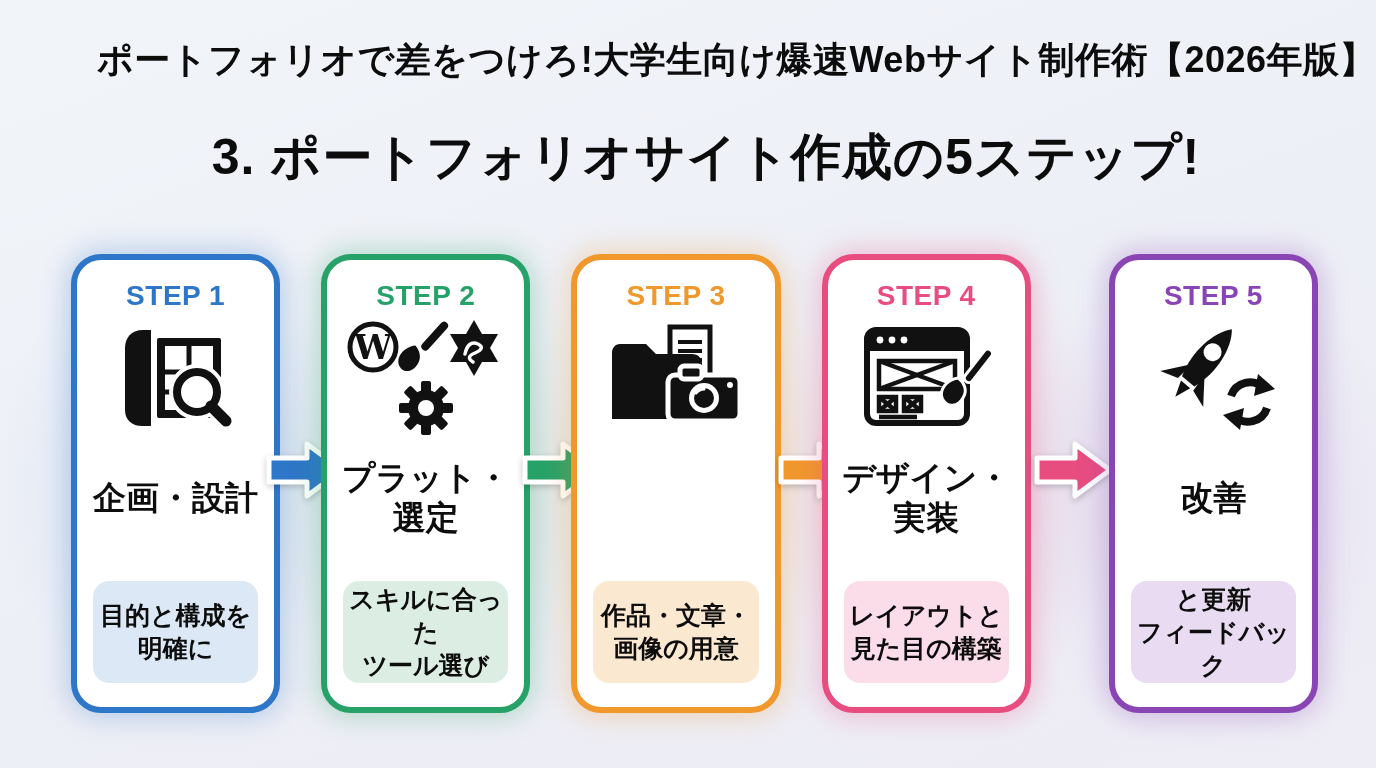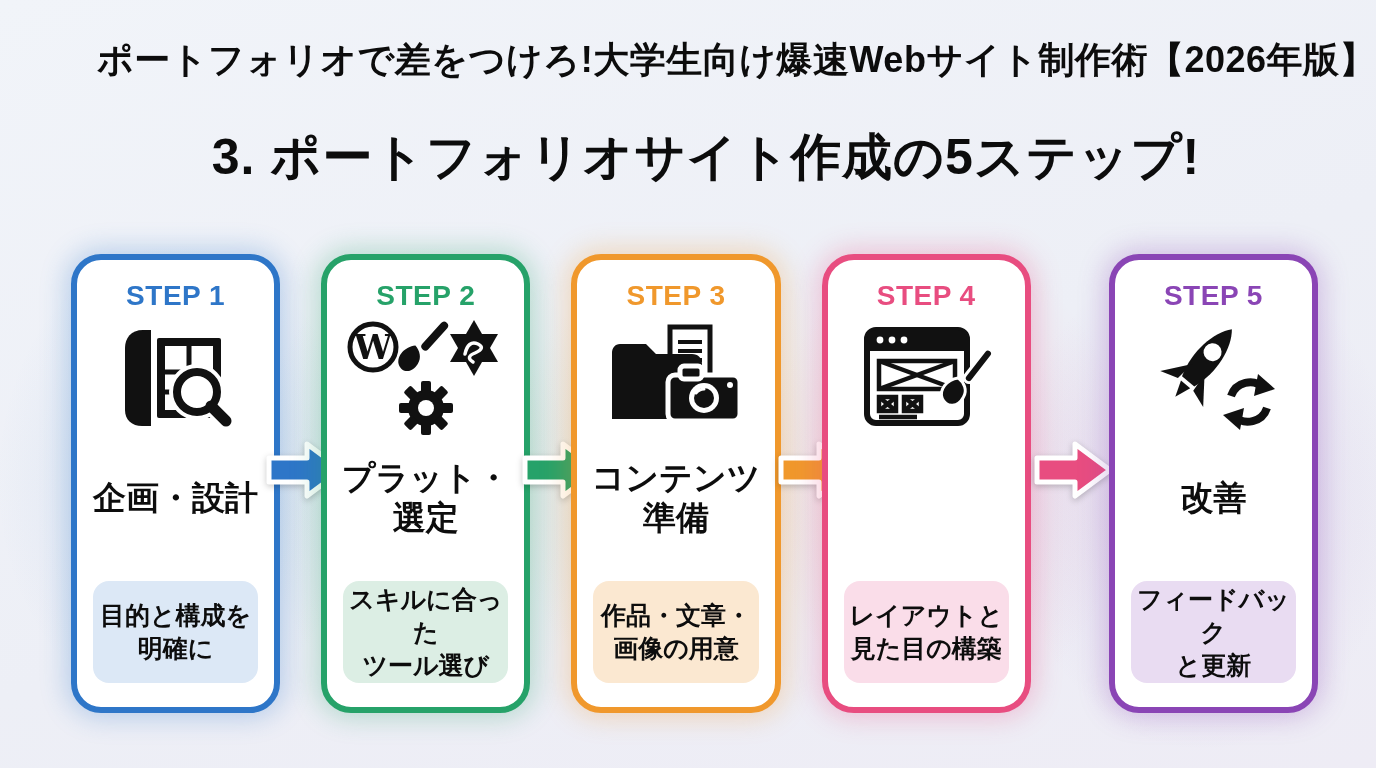--- a/index.html
+++ b/index.html
@@ -143,24 +143,20 @@
     <line x1="72" y1="28" x2="96" y2="28" stroke="#111" stroke-width="4"></line>
     <line x1="72" y1="37" x2="96" y2="37" stroke="#111" stroke-width="4"></line>
     <path d="M6,30 C6,25 9,21 14,21 L40,21 L50,31 L86,31 C92,31 96,35 96,41 L96,96 L6,96 Z" fill="#111"></path>
     <rect x="62" y="52" width="72" height="46" rx="7" fill="#111" stroke="#fff" stroke-width="5"></rect>
     <rect x="74" y="43" width="22" height="13" rx="4" fill="#111" stroke="#fff" stroke-width="5"></rect>
     <circle cx="98" cy="75" r="15" fill="#fff"></circle>
     <circle cx="98" cy="75" r="10" fill="#111"></circle>
     <path d="M90,70 a11,11 0 0 1 8,-4" stroke="#fff" stroke-width="3" fill="none" stroke-linecap="round"></path>
     <circle cx="124" cy="62" r="3" fill="#fff"></circle>
   </svg>
-        </div>
-    <div class="step-title">
-          <span>コンテンツ</span>
-          <span>準備</span>
         </div>
     <div class="step-subtitle">
           <span>作品・文章・</span>
           <span>画像の用意</span>
         </div>
   </div>
       <svg class="arrow arrow-2" viewBox="0 0 80 62" style="color: rgb(240, 152, 44);">
     <polygon points="3,19 41,19 41,5 76,31 41,57 41,43 3,43" fill="currentColor" stroke="#ffffff" stroke-width="5" stroke-linejoin="round"></polygon>
   </svg>
       <div class="card" style="--c: #e84d80; --tint: #fadde9; box-shadow: rgba(232, 77, 128, 0.28) 0px 0px 26px 5px; border-radius: 32px;">
@@ -183,20 +179,24 @@
       <line x1="45" y1="73" x2="62" y2="87"></line>
               <line x1="62" y1="73" x2="45" y2="87"></line>
       <line x1="20" y1="93" x2="58" y2="93"></line>
     </g>
     <g transform="rotate(38 103 62)">
       <rect x="99" y="16" width="9" height="40" rx="4.5" fill="#111" stroke="#fff" stroke-width="3"></rect>
       <path d="M95,58 C87,66 87,79 95,84 C105,89 113,81 111,70 C110,62 103,58 95,58 Z" fill="#111" stroke="#fff" stroke-width="3"></path>
     </g>
   </svg>
         </div>
+    <div class="step-title">
+          <span>デザイン・</span>
+          <span>実装</span>
+        </div>
     <div class="step-subtitle">
           <span>レイアウトと</span>
           <span>見た目の構築</span>
         </div>
   </div>
       <svg class="arrow arrow-3" viewBox="0 0 80 62" style="color: rgb(232, 77, 128);">
     <polygon points="3,19 41,19 41,5 76,31 41,57 41,43 3,43" fill="currentColor" stroke="#ffffff" stroke-width="5" stroke-linejoin="round"></polygon>
   </svg>
       <div class="card" style="--c: #8a45b5; --tint: #e9dcf2; box-shadow: rgba(138, 69, 181, 0.28) 0px 0px 26px 5px; margin-left: 37px;">
     <div class="step-label">STEP 5</div>
@@ -214,18 +214,18 @@
       <path d="M124,86 A20,20 0 0 1 91,94"></path>
     </g>
     <polygon points="115,52 132,67 111,74" fill="#111"></polygon>
     <polygon points="97,108 80,93 101,86" fill="#111"></polygon>
   </svg>
         </div>
     <div class="step-title">
           <span>改善</span>
         </div>
     <div class="step-subtitle">
+          <span>と更新</span>
           <span>フィードバック</span>
-          <span>と更新</span>
         </div>
   </div>
     </div>
 </div>
 
 </body></html>

